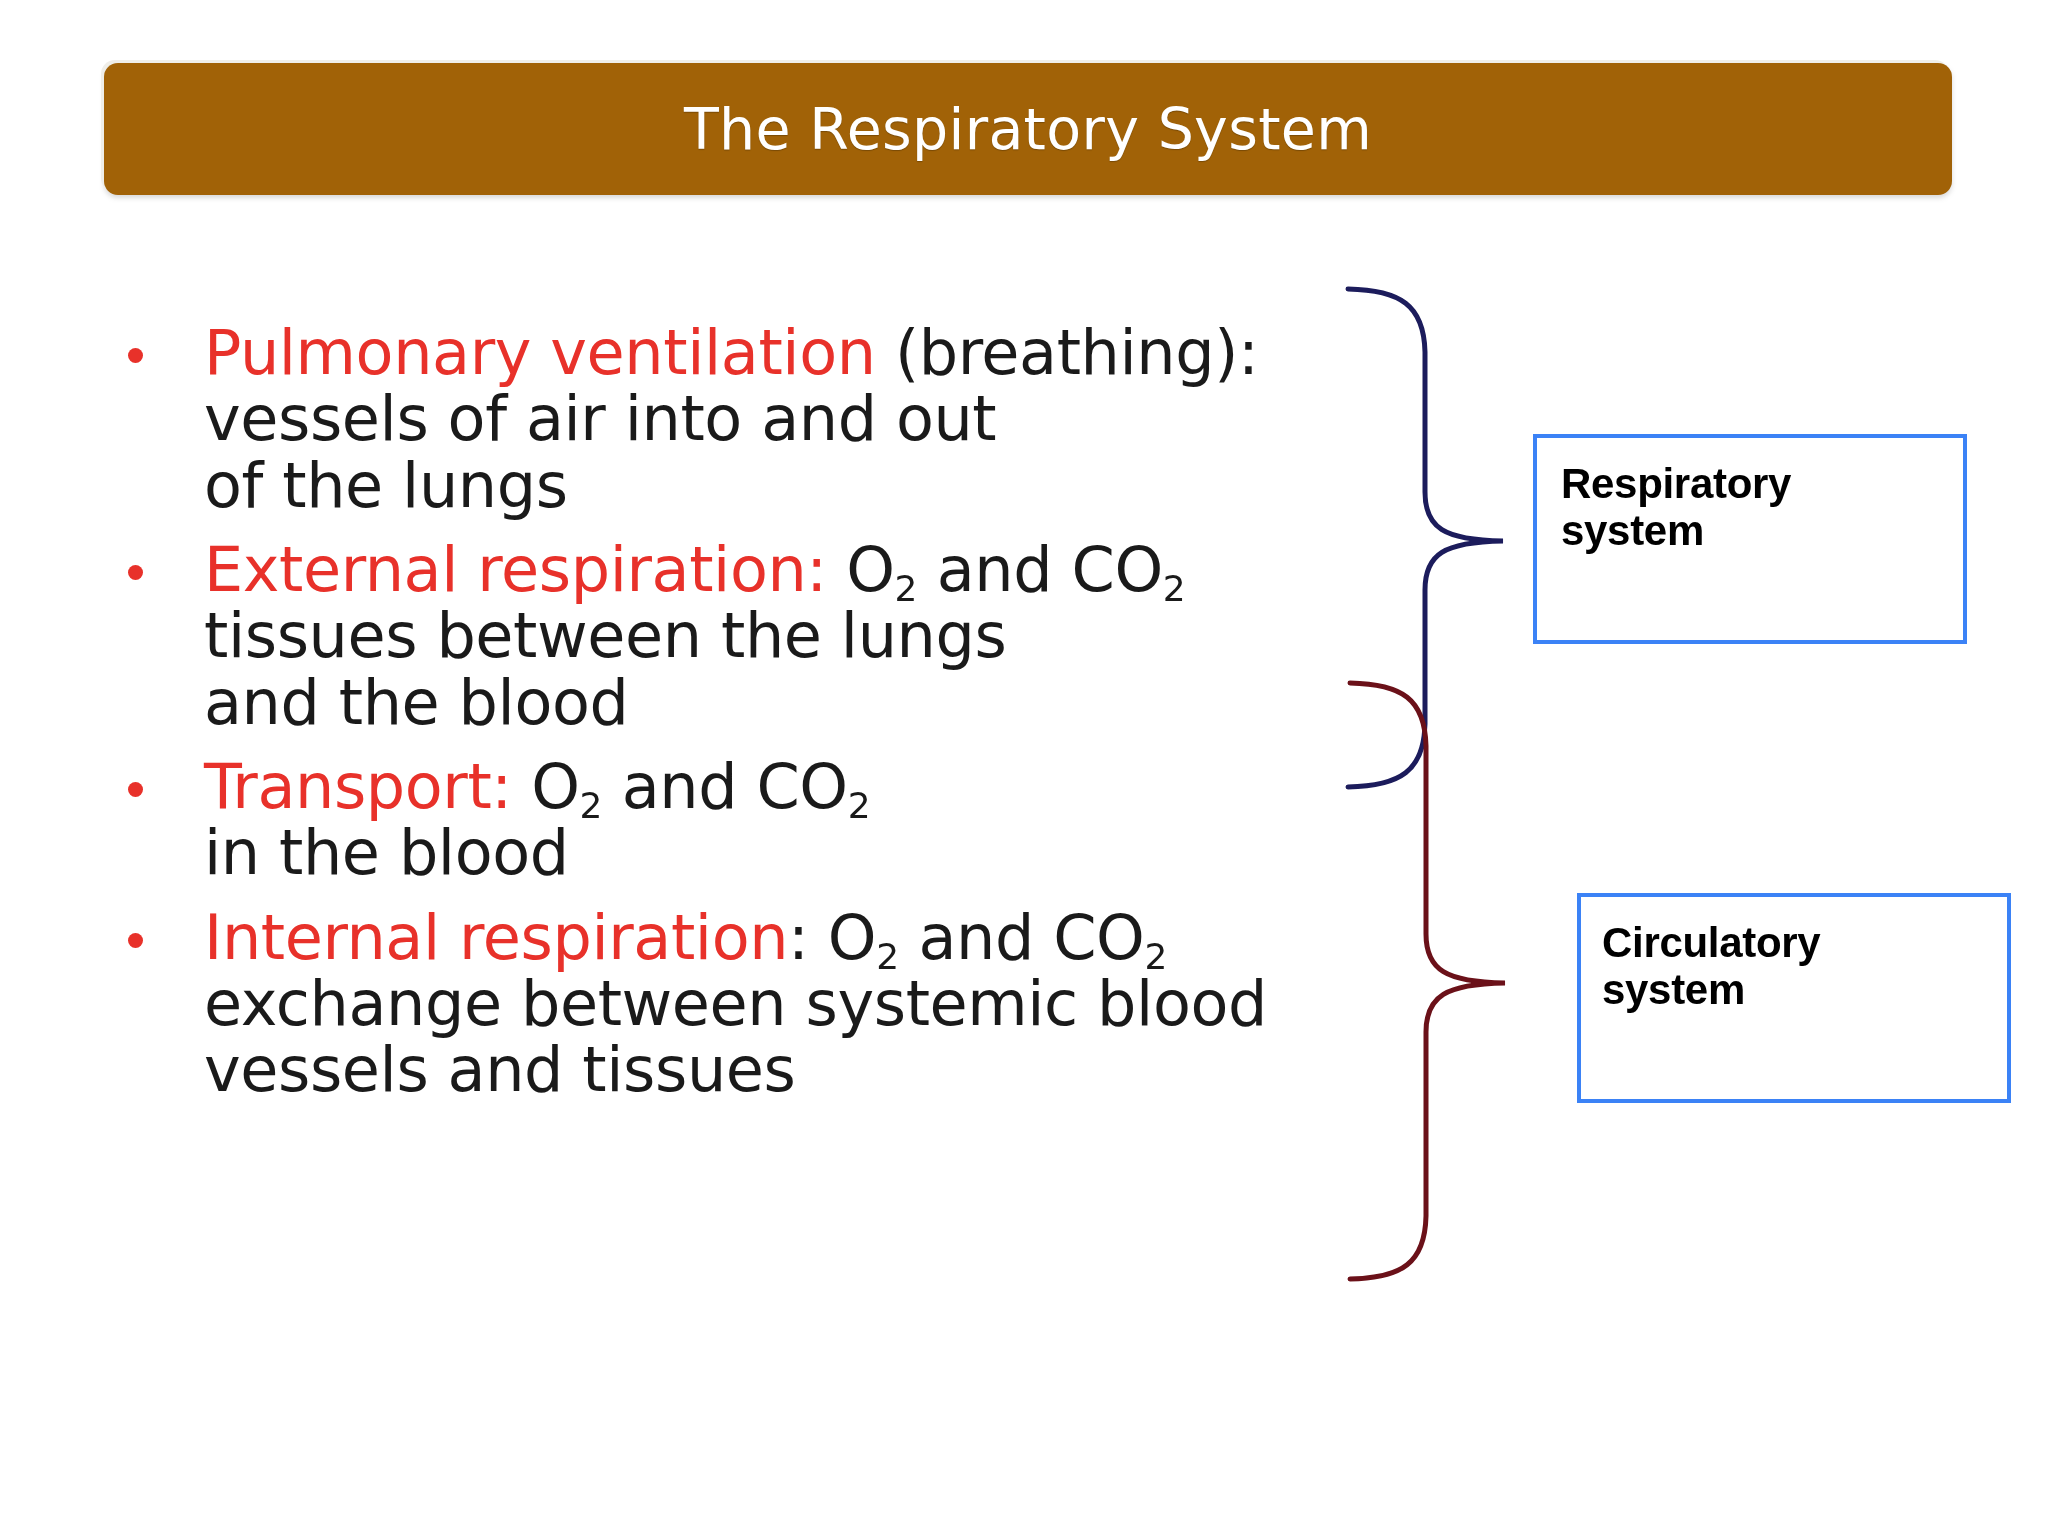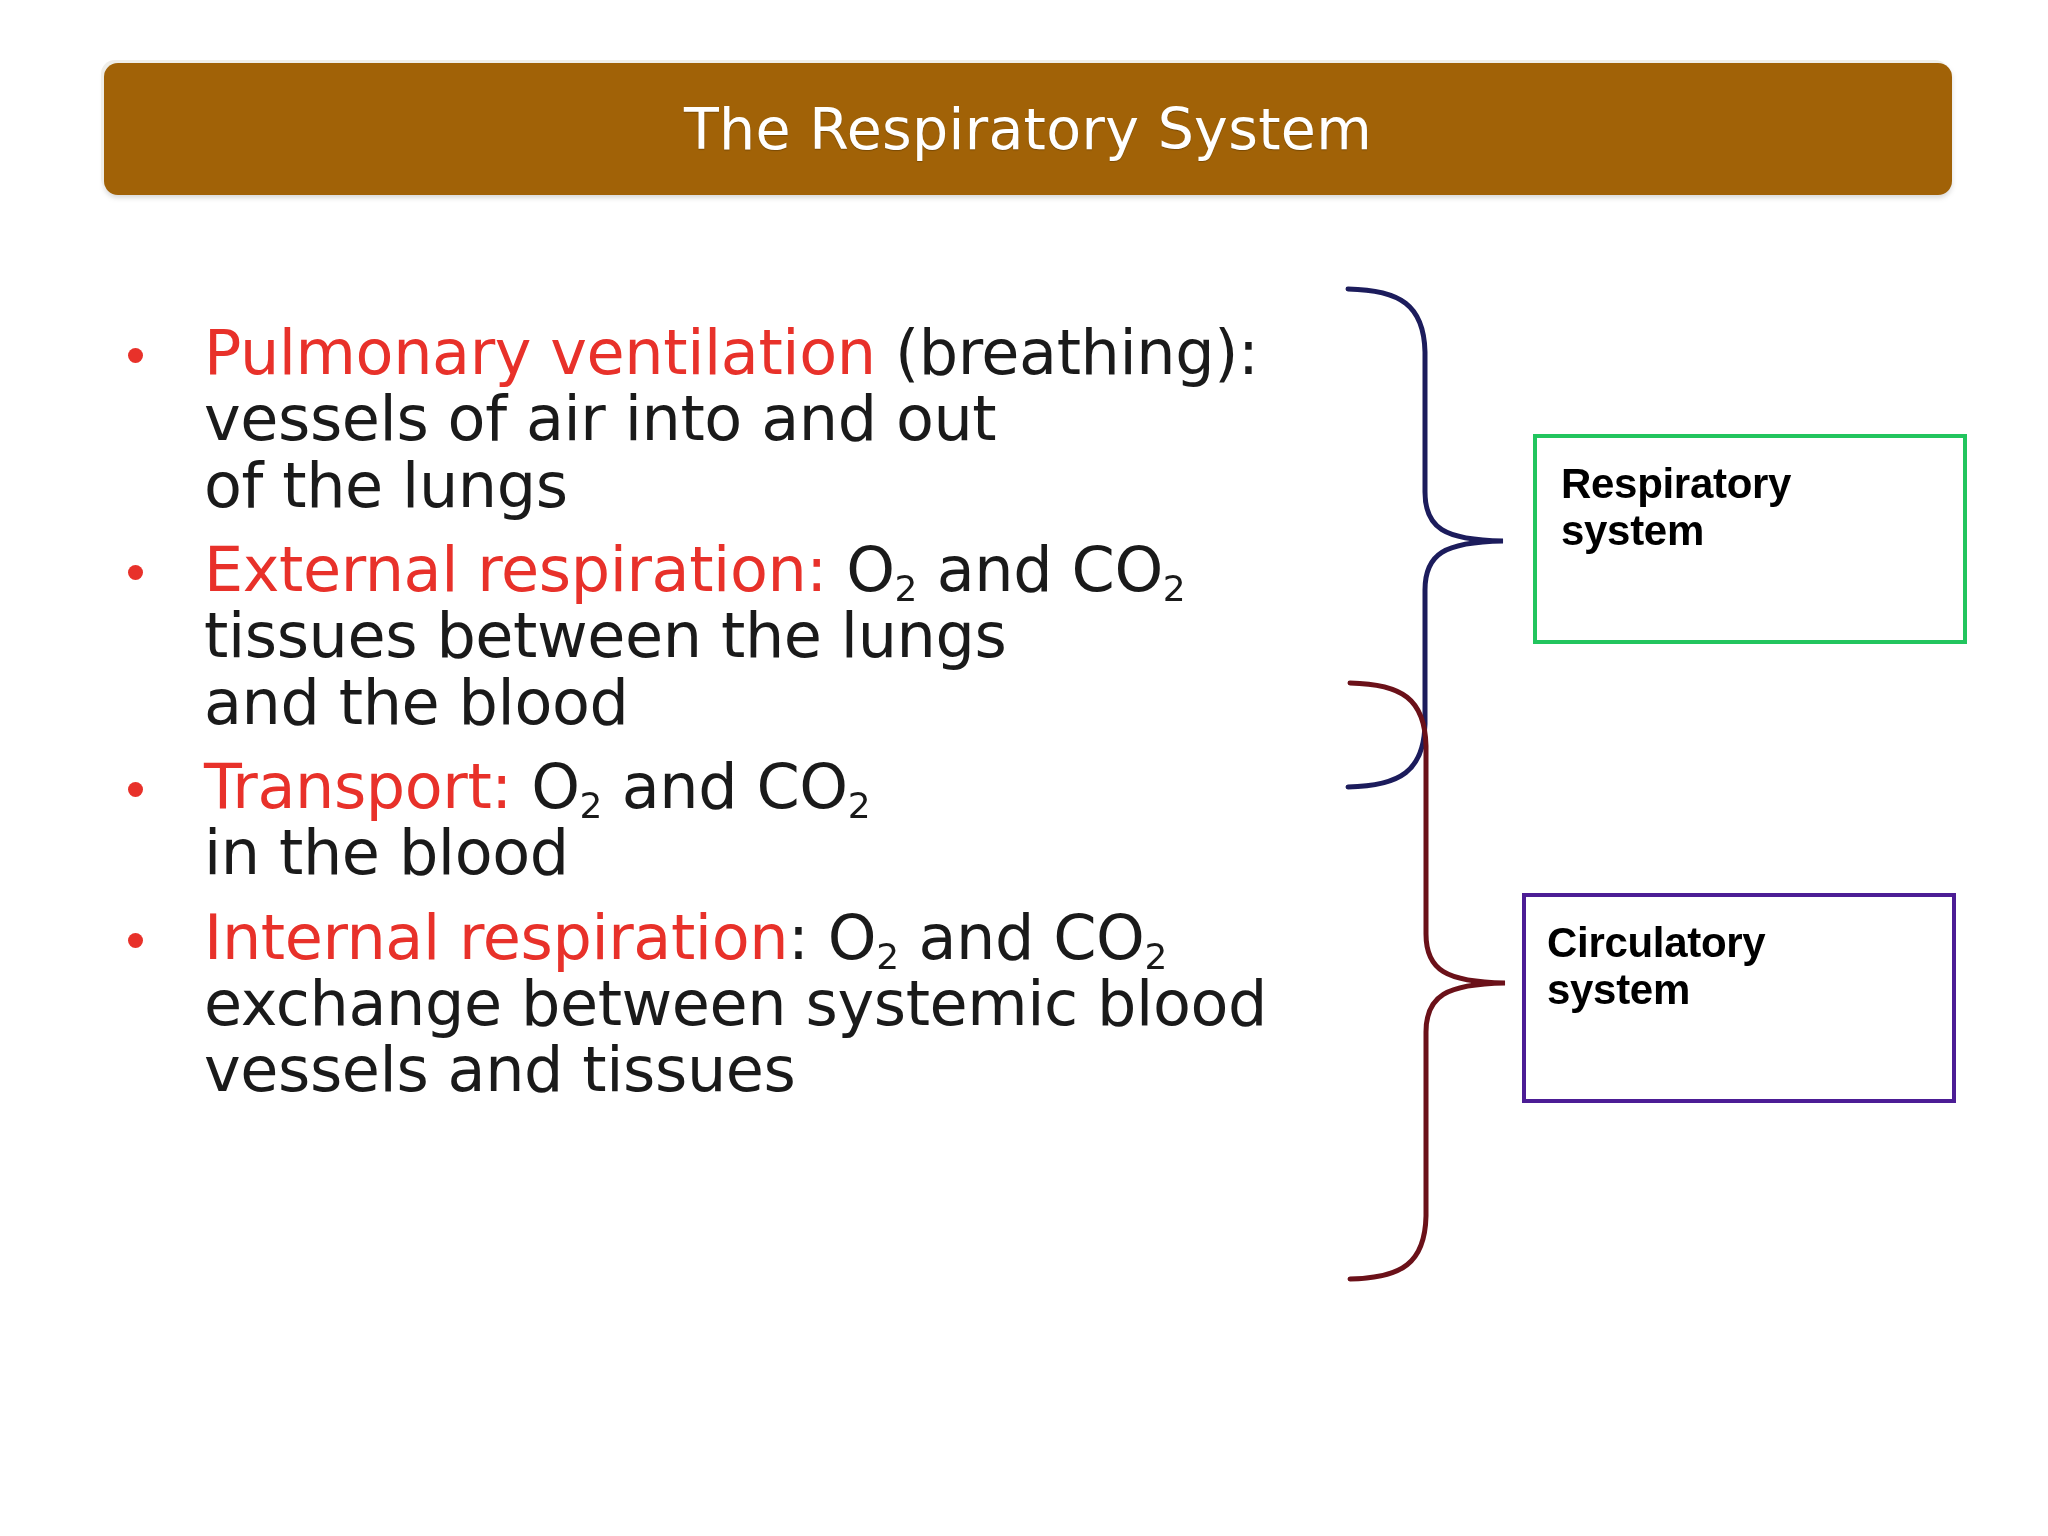--- a/index.html
+++ b/index.html
@@ -100,28 +100,28 @@
     position: absolute;
     box-sizing: border-box;
     background: #ffffff;
     padding: 22px 24px 0 24px;
   }
   #box-respiratory {
     left: 1533px;
     top: 434px;
     width: 434px;
     height: 210px;
-    border: 4px solid #22c55e;
+    border: 4px solid #3b82f6;
   }
   #box-circulatory {
-    left: 1522px;
+    left: 1577px;
     top: 893px;
     width: 434px;
     height: 210px;
-    border: 4px solid #4c1d95;
+    border: 4px solid #3b82f6;
     padding-left: 21px;
   }
   .callout-label {
     font-family: "Liberation Sans", sans-serif;
     font-weight: bold;
     font-size: 42px;
     line-height: 1.13;
     color: #000000;
     letter-spacing: -0.3px;
   }

